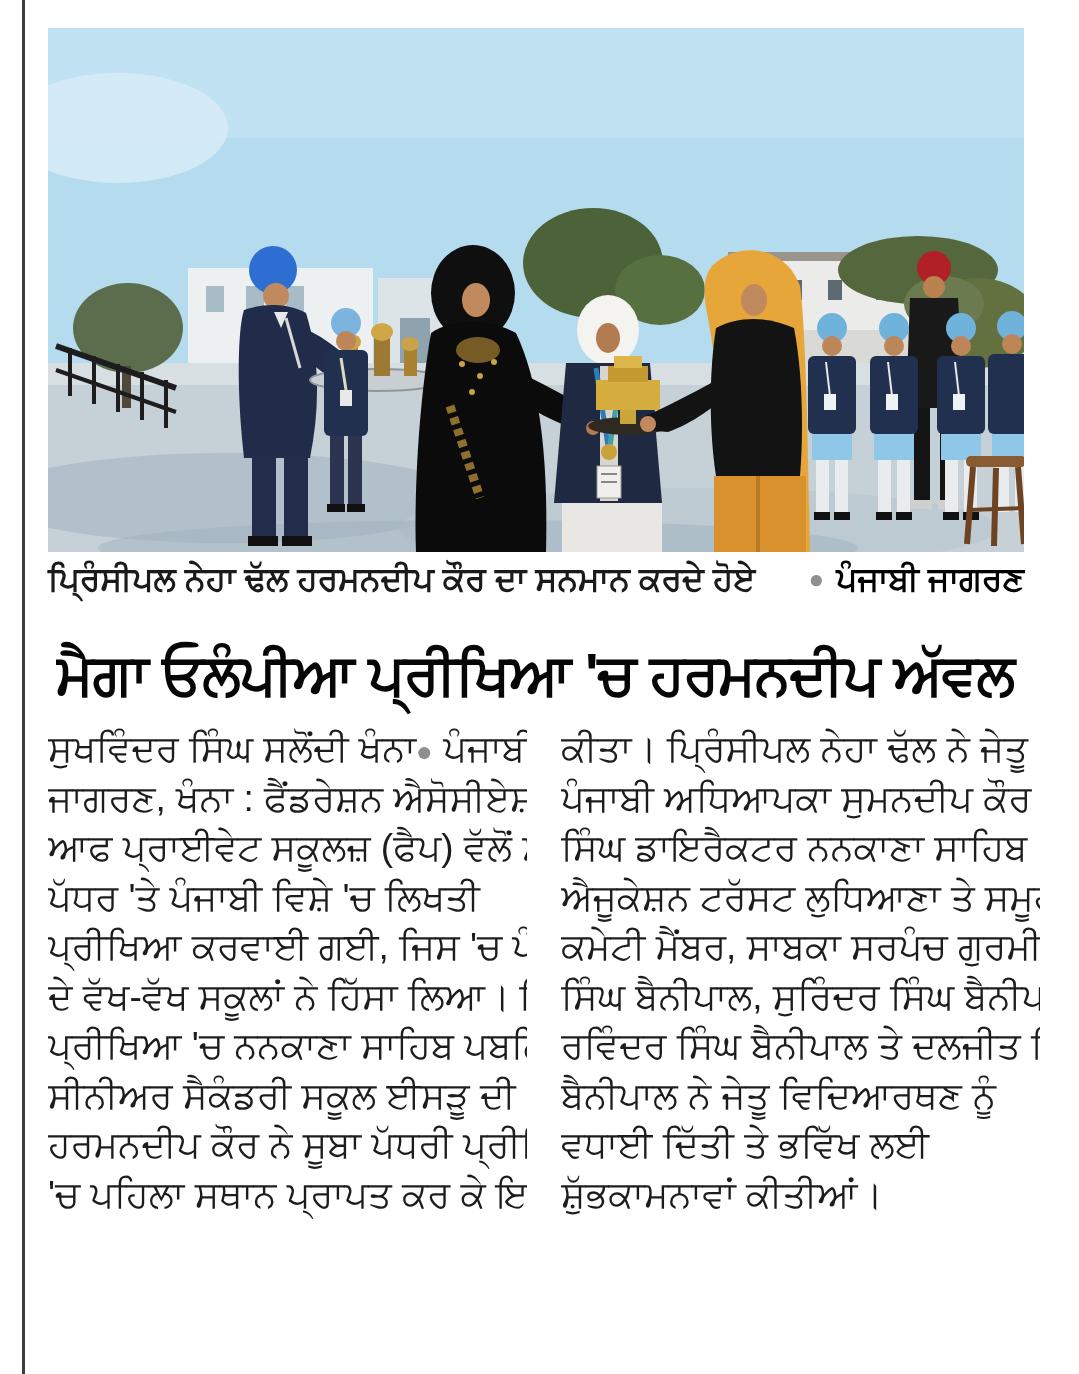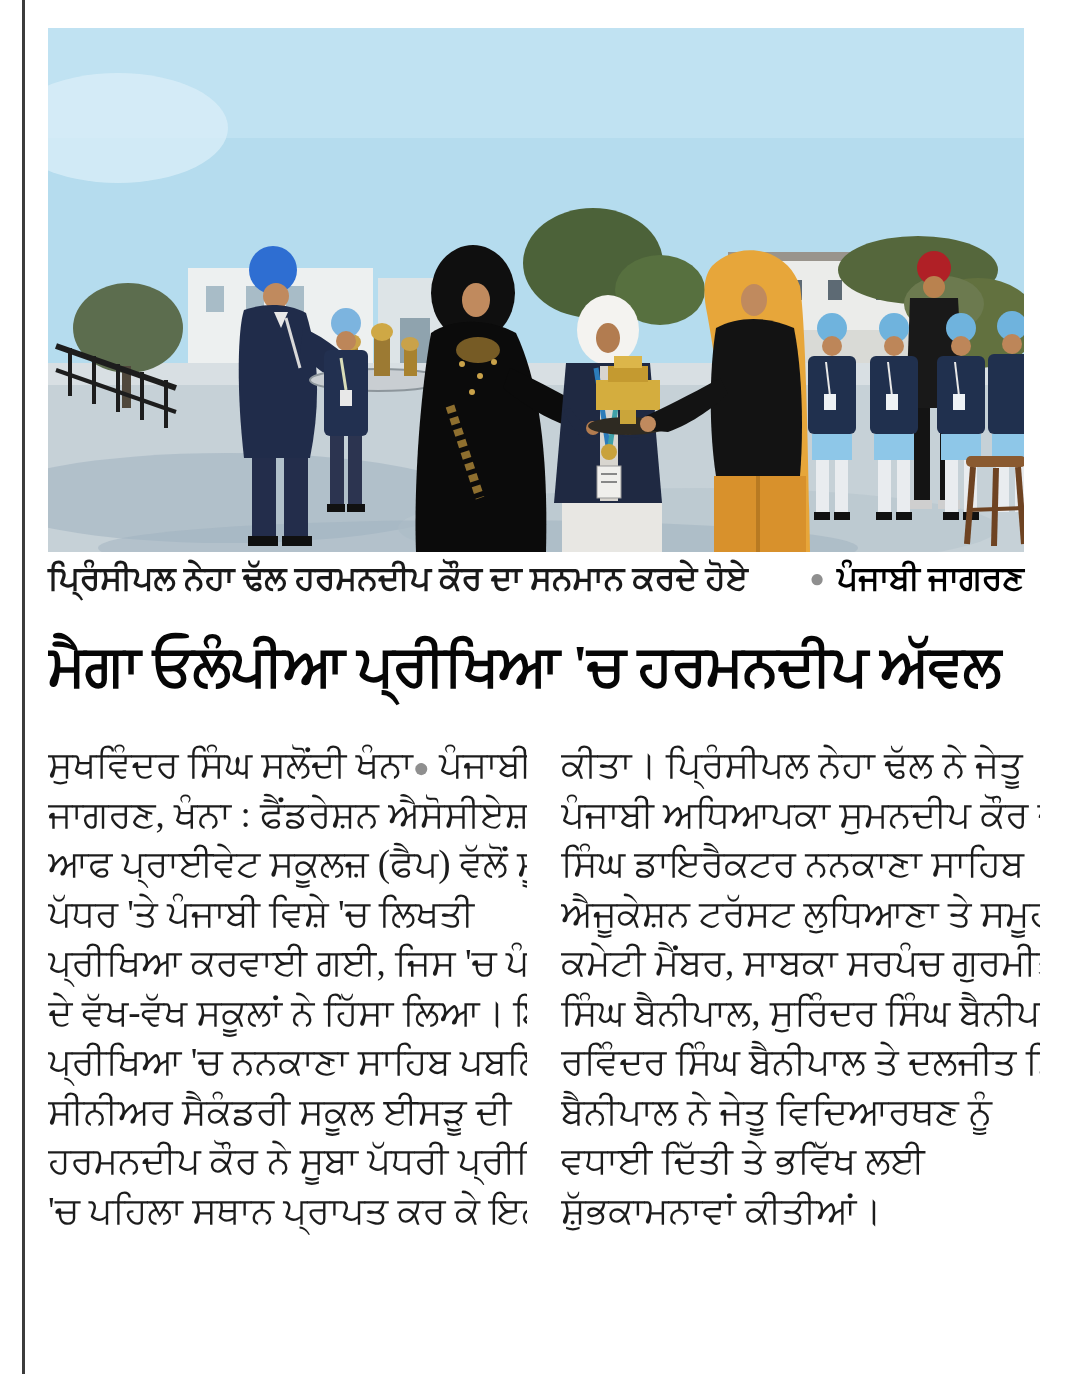--- a/index.html
+++ b/index.html
@@ -1,36 +1,36 @@
 <!DOCTYPE html>
 <html><head>
 <meta charset="utf-8">
 <style>
   html,body{margin:0;padding:0;background:#ffffff;}
   .page{
     position:relative;width:1047px;height:1374px;background:#ffffff;overflow:hidden;
-    font-family:Liberation Serif, serif;color:#111;
+    font-family:Liberation Sans, sans-serif;color:#111;
   }
   .left-rule{position:absolute;left:22px;top:0;width:3px;height:1374px;background:#3c3c3c;}
   .photo{position:absolute;left:48px;top:28px;width:976px;height:524px;}
   .photo svg{display:block;width:100%;height:100%;}
   .caption{
     position:absolute;left:48px;top:560px;width:976px;
     font-size:33px;font-weight:700;color:#1a1a1a;
     display:flex;align-items:baseline;white-space:nowrap;
   }
   .caption .dot{margin-left:auto;color:#8f8f8f;font-size:26px;align-self:center;padding-right:6px;}
   .caption .credit{color:#000000;}
   .headline{
-    position:absolute;left:44px;top:618px;width:994px;margin:4px;
+    position:absolute;left:44px;top:618px;width:994px;margin:12px;
     font-size:57px;line-height:88px;font-weight:700;color:#060606;letter-spacing:-1px;
     white-space:nowrap;overflow:hidden;
   }
   .columns{
-    position:absolute;left:48px;top:740px;width:992px;display:flex;gap:34px;
+    position:absolute;left:48px;top:724px;width:992px;display:flex;gap:34px;
   }
   .col{flex:1;min-width:0;font-size:37px;color:#1c1c1c;}
   .tline{height:49.5px;line-height:49.5px;white-space:nowrap;overflow:hidden;}
   .tline .dot{color:#8f8f8f;font-size:28px;}
 </style>
 </head>
 <body>
 
 <div class="page">
   <div class="left-rule"></div>

